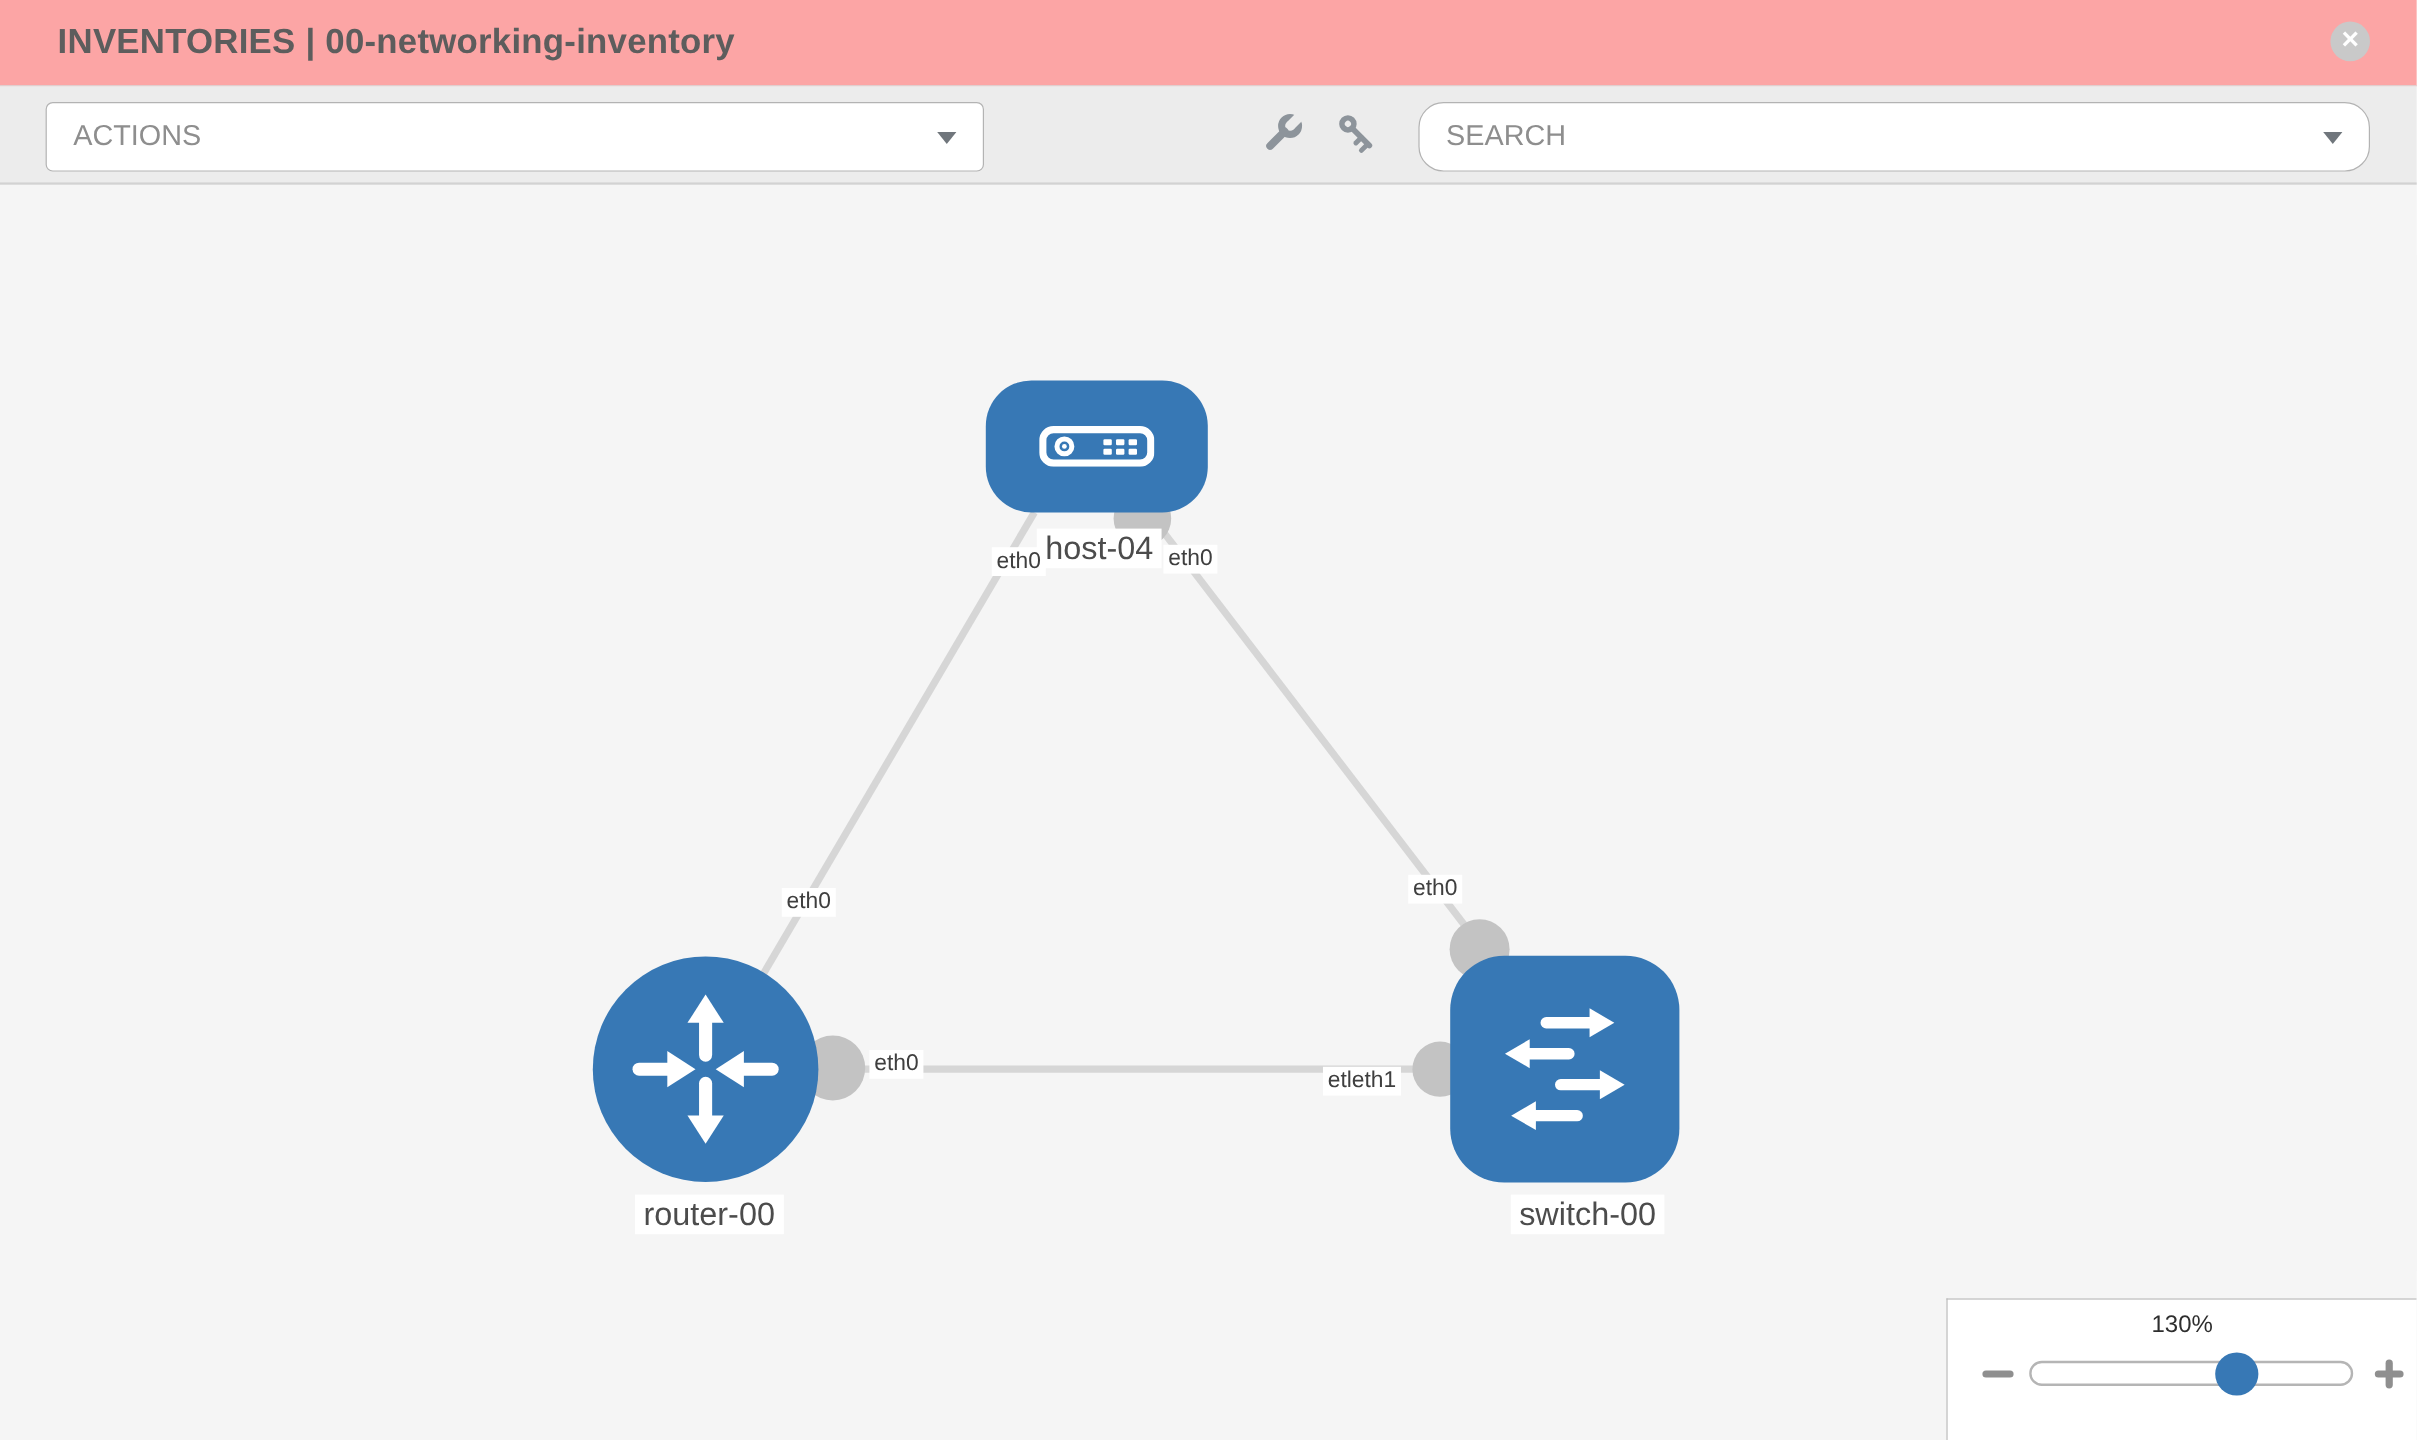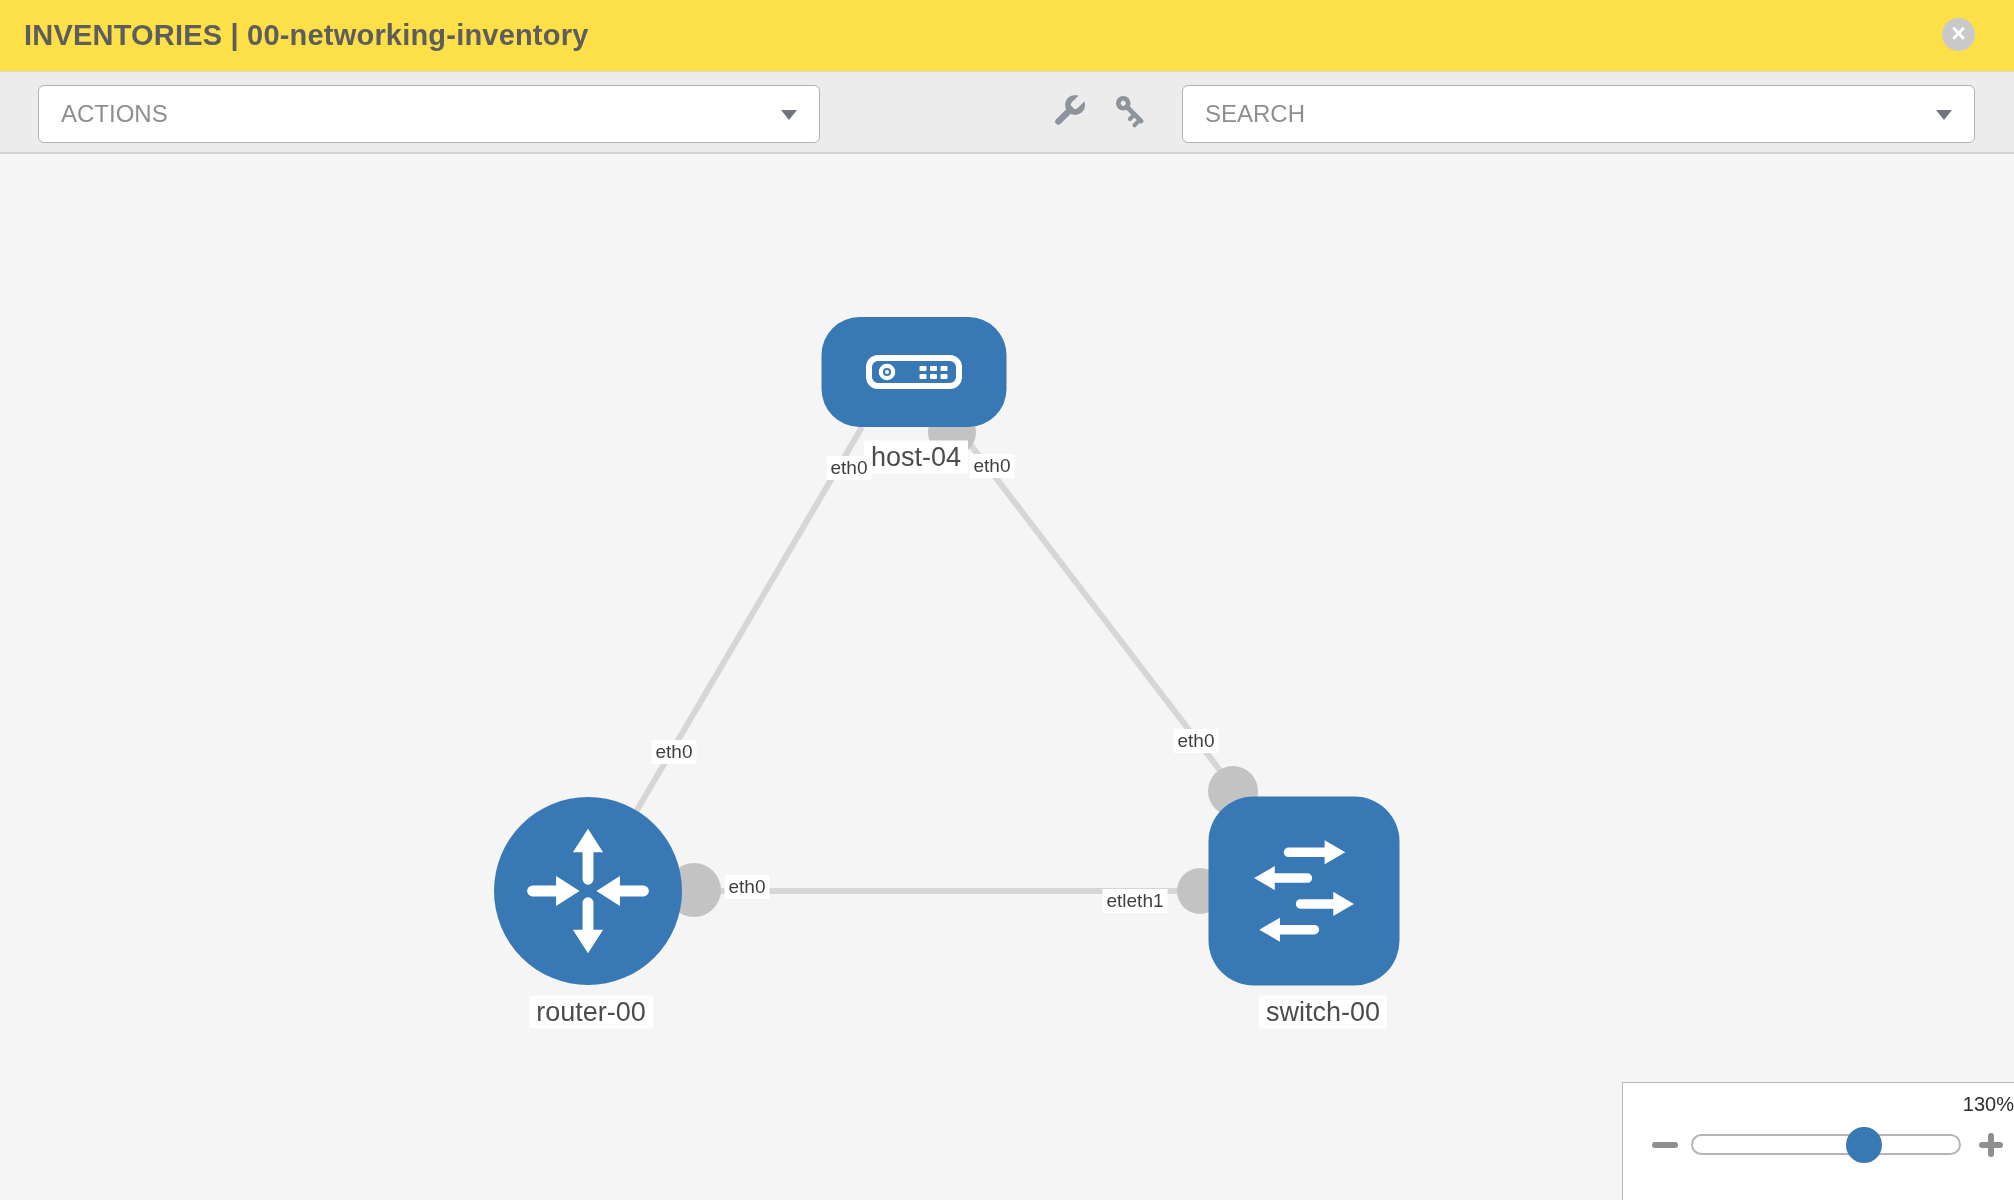--- a/index.html
+++ b/index.html
@@ -3,23 +3,23 @@
 <meta charset="utf-8">
 <style>
   html,body{margin:0;padding:0;}
   body{
     width:2014px;height:1200px;overflow:hidden;background:#ffffff;
     font-family:"Liberation Sans","DejaVu Sans",sans-serif;
     -webkit-font-smoothing:antialiased;
   }
   
   .header{
-    height:72px;box-sizing:border-box;background:#fde047;
+    height:72px;box-sizing:border-box;background:#fca5a5;
     border-bottom:1px solid #d9d9d9;position:relative;
-    display:flex;align-items:center;padding:0 24px;
+    display:flex;align-items:center;padding:0 48px;
   }
   .page-title{font-size:29px;font-weight:700;color:#5d5d5d;letter-spacing:.2px;}
   .close-btn{
     position:absolute;right:39px;top:18px;width:33px;height:33px;border:none;
     border-radius:50%;background:#c9c9c9;color:#fff;cursor:pointer;
     display:flex;align-items:center;justify-content:center;
     font-size:25px;font-weight:700;line-height:1;padding:0 0 3px 0;
     font-family:"Liberation Sans","DejaVu Sans",sans-serif;
   }
   
@@ -27,21 +27,21 @@
     height:80px;background:#ececec;border-bottom:2px solid #d2d2d2;
     position:relative;
   }
   .dropdown{
     position:absolute;top:13px;height:58px;box-sizing:border-box;
     background:#fff;border:1px solid #b3b3b3;border-radius:6px;
     display:flex;align-items:center;padding:0 22px;
     font-size:24px;color:#8e8e8e;cursor:pointer;
   }
   .dropdown.actions{left:38px;width:782px;}
-  .dropdown.search{left:1182px;width:793px;}
+  .dropdown.search{left:1182px;width:793px;border-radius:21px;}
   .caret{
     position:absolute;right:22px;top:24px;width:0;height:0;
     border-left:8px solid transparent;border-right:8px solid transparent;
     border-top:10px solid #70767c;
   }
   .tool-icon{position:absolute;top:40px;transform:translate(-50%,-50%);cursor:pointer;line-height:0;}
   .tool-icon.wrench{left:1068px;}
   .tool-icon.key{left:1132px;}
   
   .canvas{position:relative;width:2014px;height:1046px;background:#f5f5f5;overflow:hidden;}
@@ -52,21 +52,21 @@
     background:#fff;white-space:nowrap;pointer-events:auto;
   }
   .node-label{font-size:27px;color:#4c4c4c;padding:1px 7px;}
   .if-label{font-size:19px;color:#3f3f3f;padding:1px 4px;}
   
   .zoom-panel{
     position:absolute;right:0;bottom:0;width:392px;height:118px;
     background:#fff;border:1px solid #b9b9b9;border-right:none;border-bottom:none;
     box-sizing:border-box;
   }
-  .zoom-level{position:absolute;top:10px;left:0;width:100%;text-align:right;
+  .zoom-level{position:absolute;top:10px;left:0;width:100%;text-align:center;
     font-size:20px;color:#2e2e2e;}
   .zoom-minus{position:absolute;left:29px;top:59px;width:26px;height:6px;
     border-radius:3px;background:#8f8f8f;cursor:pointer;}
   .zoom-plus{position:absolute;left:356px;top:50px;width:24px;height:24px;cursor:pointer;}
   .zoom-plus::before{content:"";position:absolute;left:0;top:9px;width:24px;height:6px;
     border-radius:3px;background:#8f8f8f;}
   .zoom-plus::after{content:"";position:absolute;left:9px;top:0;width:6px;height:24px;
     border-radius:3px;background:#8f8f8f;}
   .zoom-track{
     position:absolute;left:68px;top:51px;width:270px;height:21px;box-sizing:border-box;

